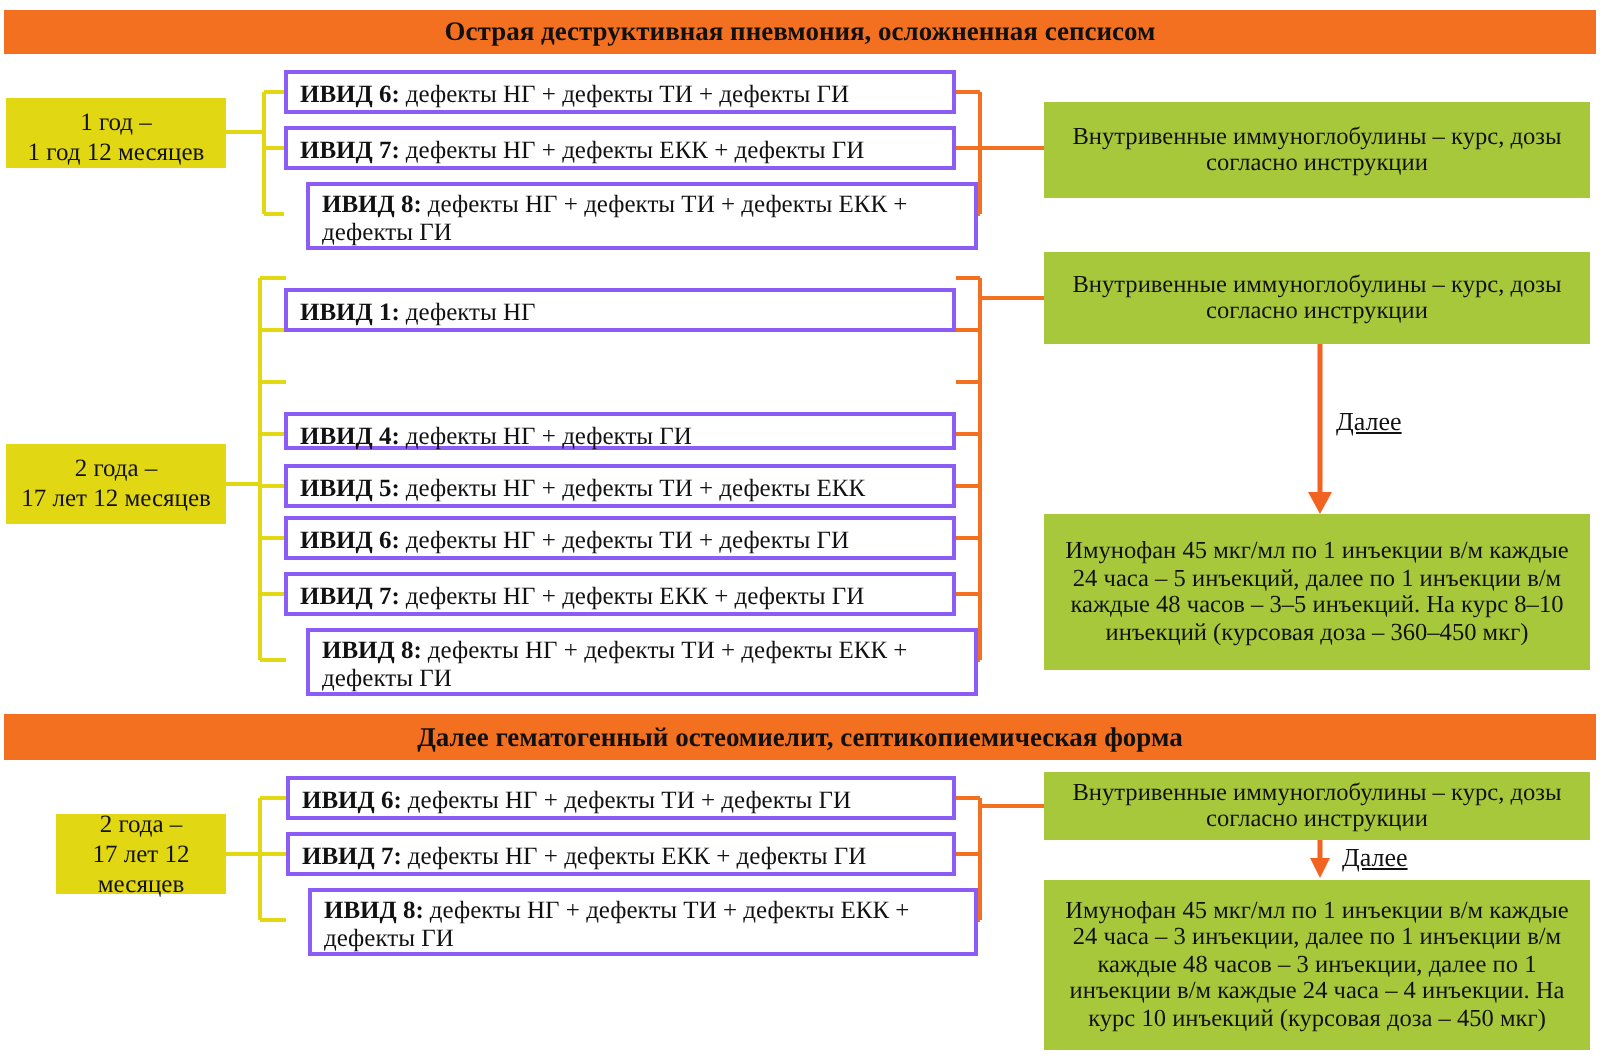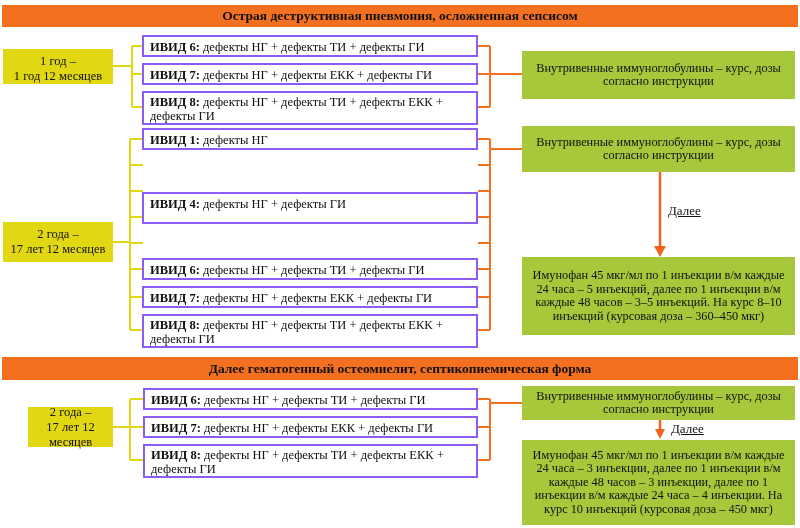--- a/index.html
+++ b/index.html
@@ -5,21 +5,21 @@
   html,body{margin:0;padding:0;background:#fff;}
   .canvas{position:relative;width:800px;height:528px;background:#ffffff;overflow:hidden;
           font-family:"Liberation Serif","DejaVu Serif",serif;color:#111;}
   .layer{position:absolute;left:0;top:0;width:800px;height:528px;pointer-events:none;}
   .hdr{position:absolute;left:2px;width:796px;background:#F37021;color:#111;
        display:flex;align-items:center;justify-content:center;
        font-weight:bold;font-size:13.5px;z-index:2;}
   .ivid{position:absolute;left:142px;width:336px;background:#fff;
         border:2px solid #8b5cf6;box-sizing:border-box;
         padding:3px 6px 0 6px;font-size:12.5px;line-height:14px;z-index:2;}
-  .ivid.tall{padding-top:2px;}
+  .ivid.tall{padding-top:2px;margin-left:11px;}
   .ivid .num{font-weight:bold;margin-right:3px;}
   .age{position:absolute;background:#E1D713;display:flex;flex-direction:column;
        align-items:center;justify-content:center;text-align:center;
        font-size:12.5px;line-height:15px;z-index:2;box-sizing:border-box;}
   .green{position:absolute;left:522px;width:273px;background:#A8C83C;
          display:flex;align-items:center;justify-content:center;text-align:center;
          font-size:12.3px;line-height:13.5px;padding:14px 8px;box-sizing:border-box;z-index:2;}
   .next{position:absolute;font-size:13px;z-index:2;text-decoration:underline;}
 </style>
 </head>
@@ -70,25 +70,28 @@
     <span class="num">ИВИД 8:</span><span>дефекты НГ + дефекты ТИ + дефекты ЕКК + дефекты ГИ</span>
   </div>
   <div class="green" style="top:51px;height:48px;">
     <span>Внутривенные иммуноглобулины – курс, дозы согласно инструкции</span>
   </div>
 
   <div class="age" style="left:3px;top:222px;width:110px;height:40px;">
     <span>2 года –</span>
     <span>17 лет 12 месяцев</span>
   </div>
-  <div class="ivid" style="top:128px;height:22px;">
+  <div class="ivid" style="top:144px;height:22px;">
     <span class="num">ИВИД 1:</span><span>дефекты НГ</span>
   </div>
-  <div class="ivid" style="top:192px;height:32px;">
+  <div class="ivid" style="top:206px;height:19px;">
     <span class="num">ИВИД 4:</span><span>дефекты НГ + дефекты ГИ</span>
+  </div>
+  <div class="ivid" style="top:232px;height:22px;">
+    <span class="num">ИВИД 5:</span><span>дефекты НГ + дефекты ТИ + дефекты ЕКК</span>
   </div>
   <div class="ivid" style="top:258px;height:22px;">
     <span class="num">ИВИД 6:</span><span>дефекты НГ + дефекты ТИ + дефекты ГИ</span>
   </div>
   <div class="ivid" style="top:286px;height:22px;">
     <span class="num">ИВИД 7:</span><span>дефекты НГ + дефекты ЕКК + дефекты ГИ</span>
   </div>
   <div class="ivid tall" style="top:314px;height:34px;">
     <span class="num">ИВИД 8:</span><span>дефекты НГ + дефекты ТИ + дефекты ЕКК + дефекты ГИ</span>
   </div>

